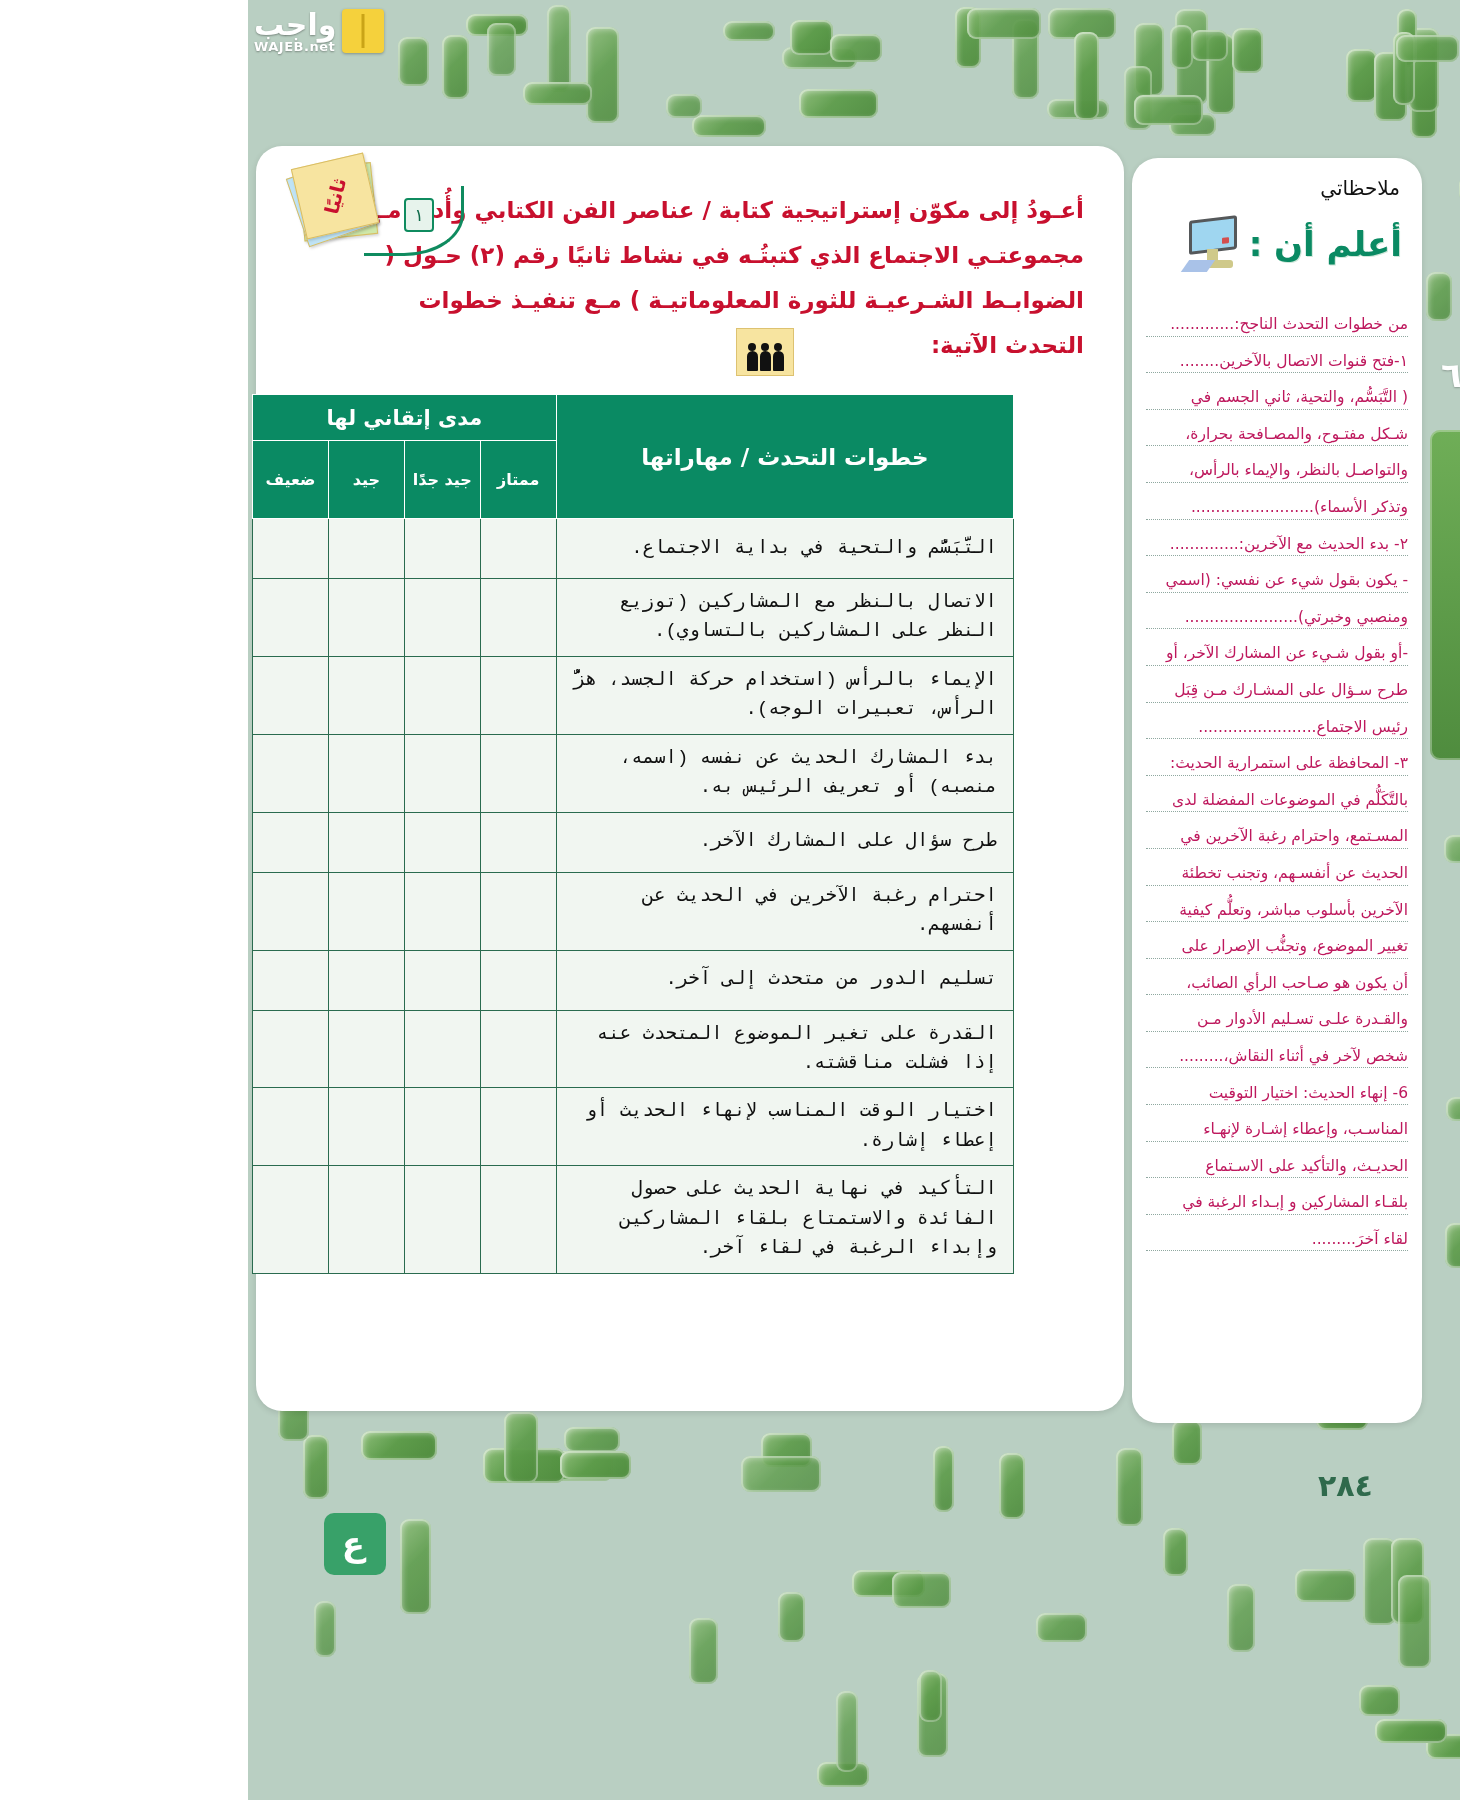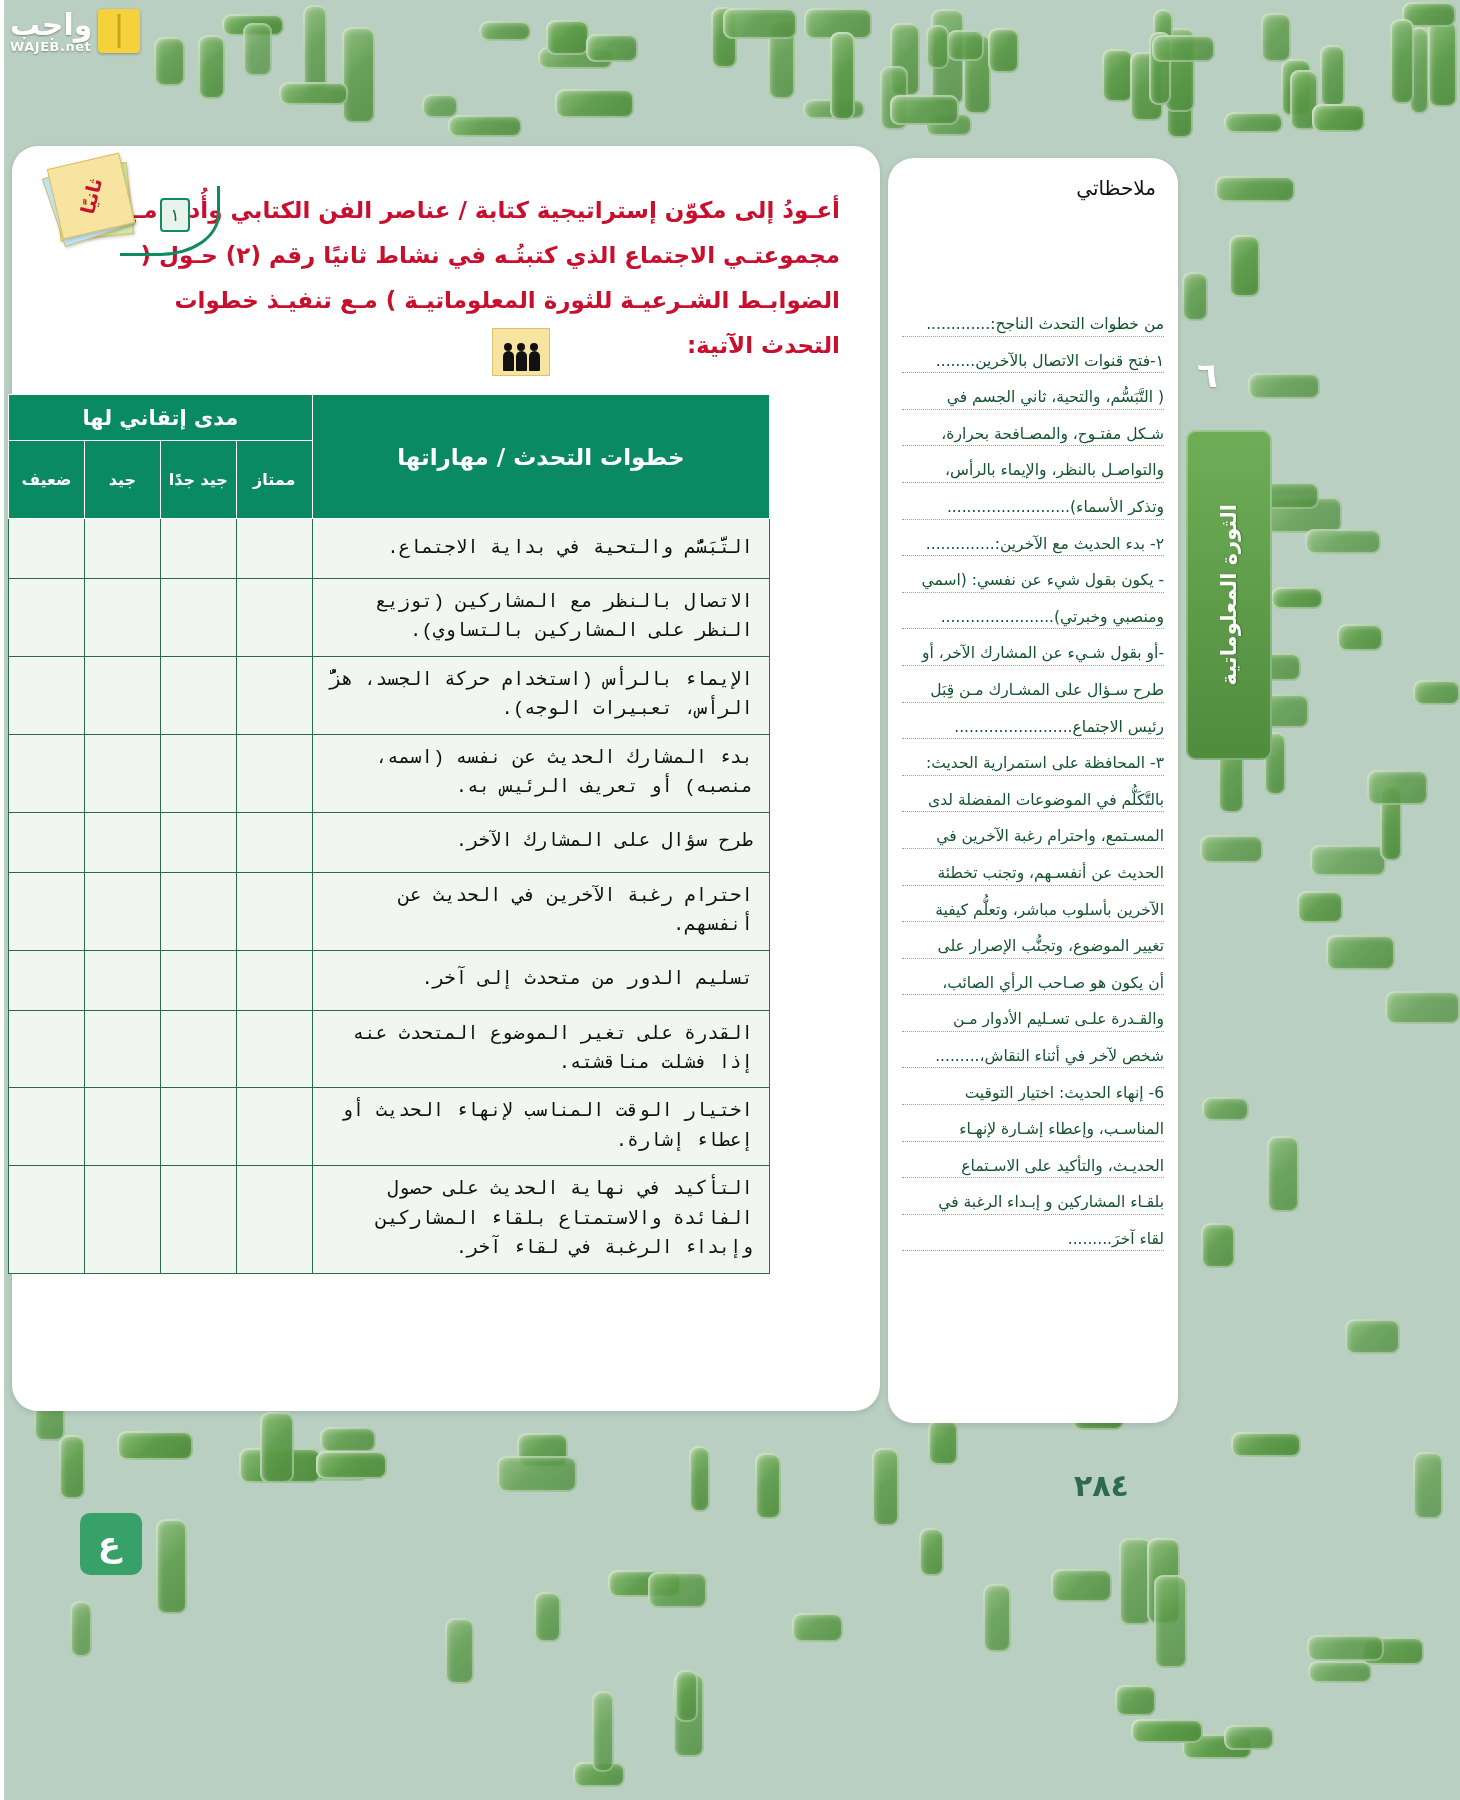--- a/index.html
+++ b/index.html
@@ -6,21 +6,21 @@
 
   html, body {
     width: 1460px;
     height: 1800px;
     font-family: "DejaVu Sans", "Liberation Sans", sans-serif;
     overflow: hidden;
   }
 
   #page {
     position: relative;
-    width: 1456px;
+    width: 1212px;
     height: 1800px;
     background: #b9cfc2;
   }
 
   
   .deco {
     position: absolute;
     border-radius: 9px;
     background: linear-gradient(135deg, #8fbf7a 0%, #5d9c4a 45%, #4f8c3e 100%);
     box-shadow: inset 0 0 0 2px rgba(255,255,255,0.35),
@@ -299,21 +299,21 @@
     width: 26px; height: 12px; background: #a9c2e8; transform: skewX(-35deg);
   }
 
   #notes-lines {
     position: absolute;
     right: 14px; left: 14px; top: 142px;
     bottom: 16px;
     direction: rtl;
     text-align: center;
     font-size: 15.5px;
-    color: #14532d;
+    color: #be185d;
     line-height: 1;
   }
   .note-line {
     height: 36.6px;
     border-bottom: 1px dotted #8fa8a0;
     white-space: nowrap;
     overflow: hidden;
     display: flex;
     align-items: flex-end;
     justify-content: flex-start;
@@ -610,20 +610,29 @@
             <td class="mark-cell"></td>
             <td class="mark-cell"></td>
           </tr>
         </tbody>
     </table>
   </div>
 
   <div id="notes-panel">
     <div id="notes-title">ملاحظاتي</div>
 
+    <div id="know-banner">
+      <div class="banner-text">أعلم أن :</div>
+      <div class="monitor">
+        <div class="screen"></div>
+        <div class="stand"></div>
+        <div class="base"></div>
+        <div class="mat"></div>
+      </div>
+    </div>
 
     <div id="notes-lines">
         <div class="note-line">من خطوات التحدث الناجح:.............</div>
         <div class="note-line">١-فتح قنوات الاتصال بالآخرين........</div>
         <div class="note-line">( التَّبَسُّم، والتحية، ثاني الجسم في</div>
         <div class="note-line">شـكل مفتـوح، والمصـافحة بحرارة،</div>
         <div class="note-line">والتواصـل بالنظر، والإيماء بالرأس،</div>
         <div class="note-line">وتذكر الأسماء).........................</div>
         <div class="note-line">٢- بدء الحديث مع الآخرين:..............</div>
         <div class="note-line">- يكون بقول شيء عن نفسي: (اسمي</div>

